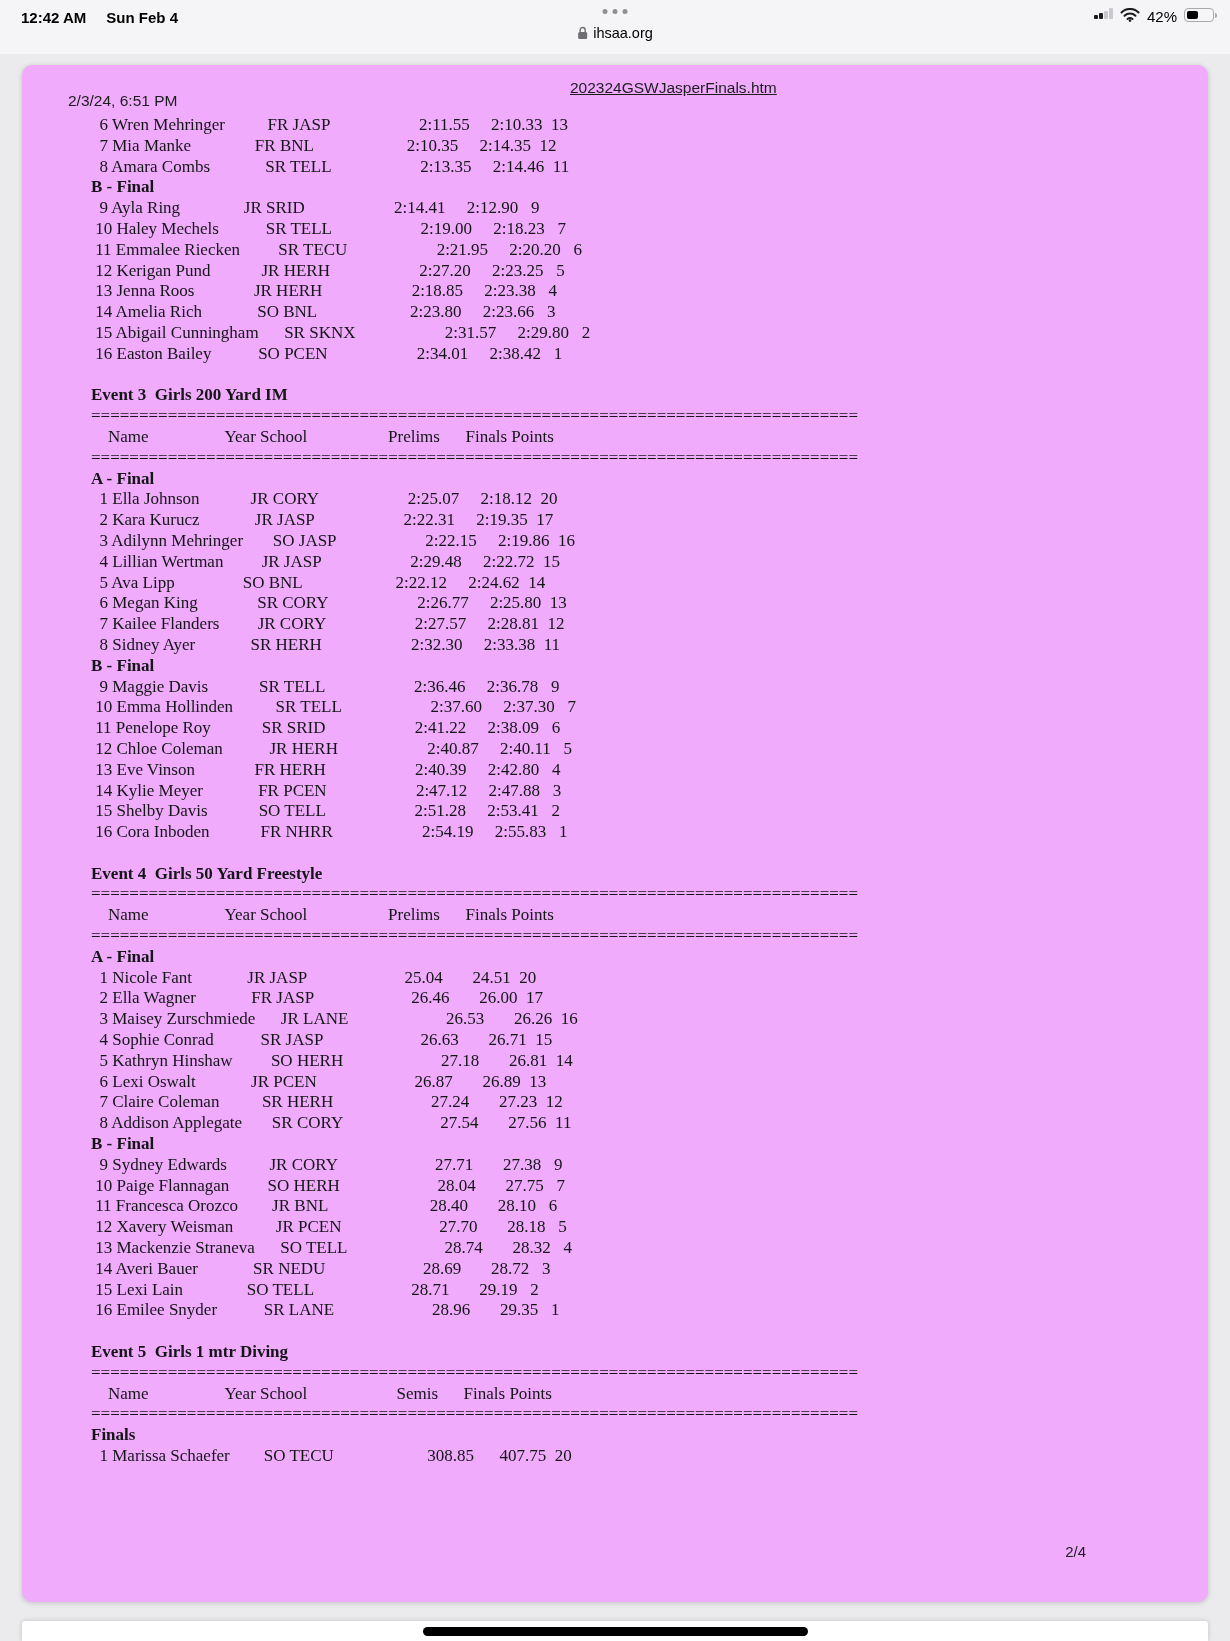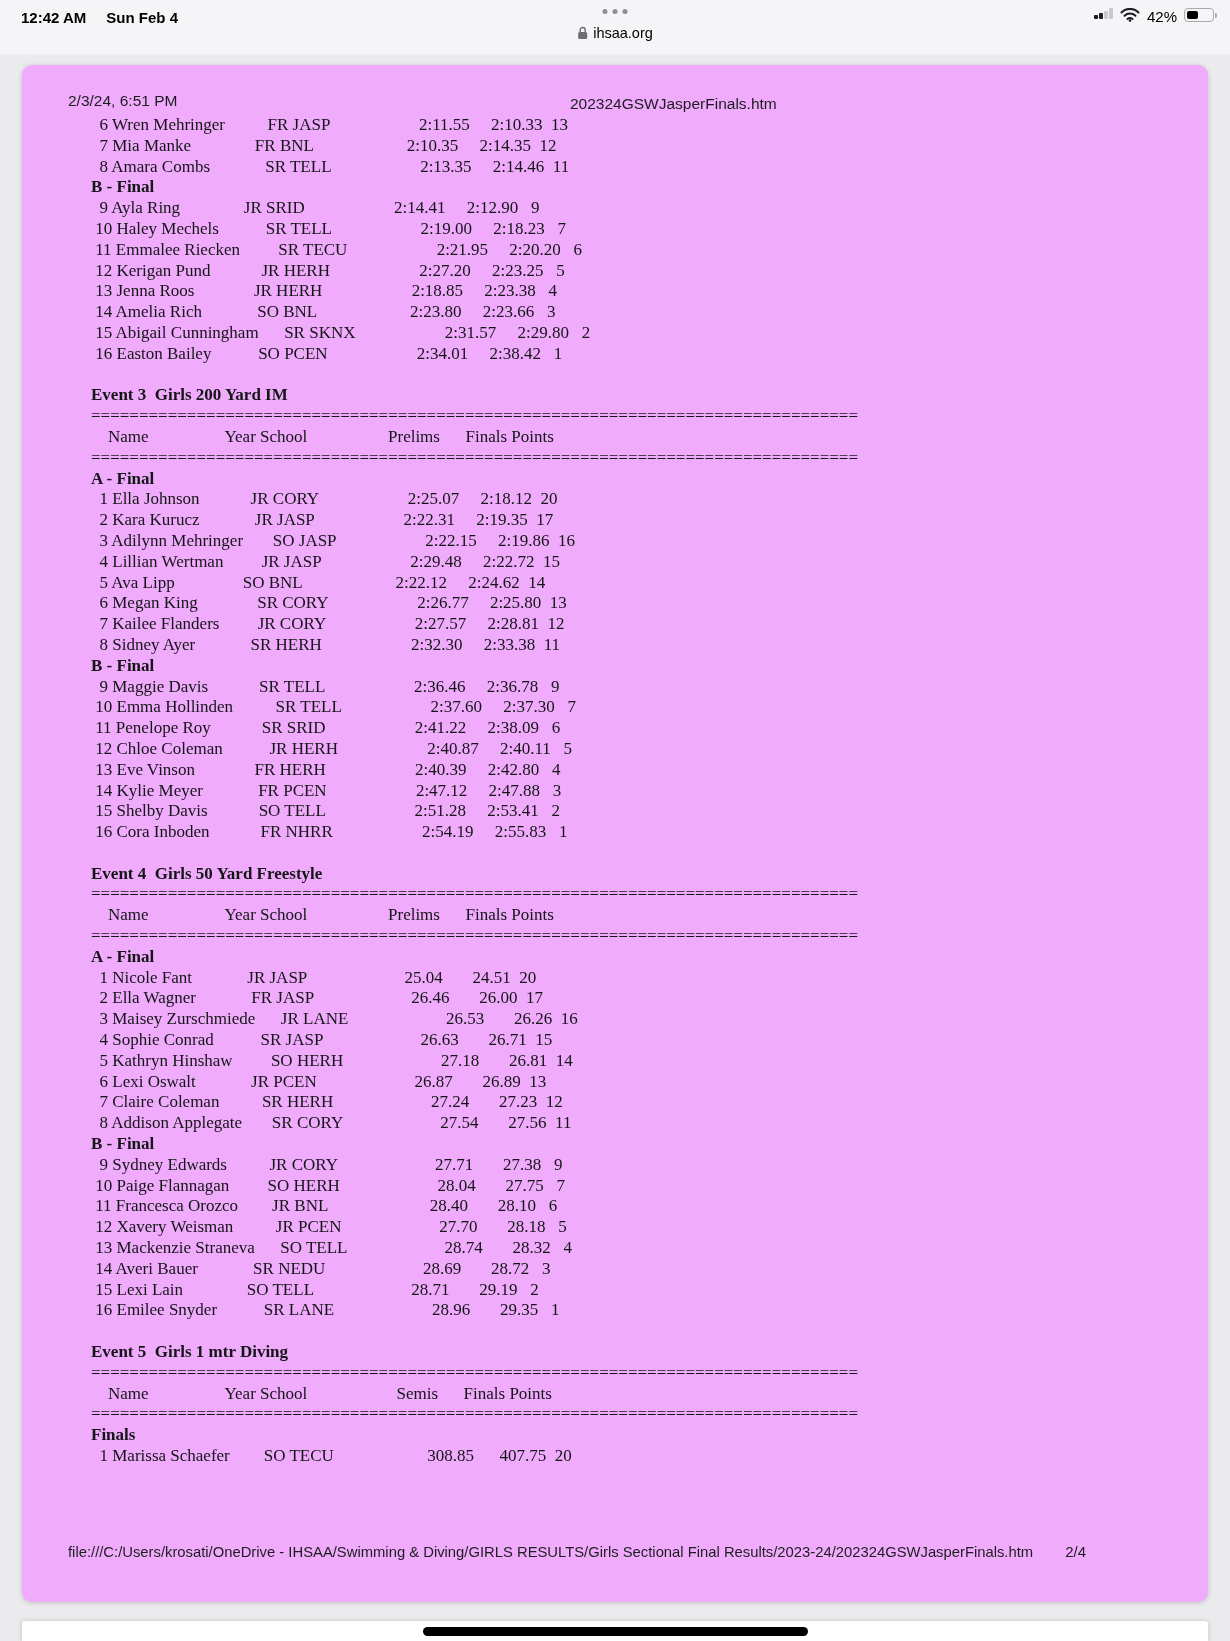--- a/index.html
+++ b/index.html
@@ -40,21 +40,21 @@
   .page-next {
     position:absolute; left:22px; top:1621px; width:1186px; height:20px;
     background:#fff; border-radius:3px 3px 0 0;
     box-shadow:0 0 5px rgba(0,0,0,0.18);
   }
   .home-indicator {
     position:absolute; left:423px; top:1627px; width:385px; height:9px;
     background:#000; border-radius:5px; cursor:pointer;
   }
   .doc-header-left { position:absolute; top:27px; left:46px; font-size:15.5px; color:#1d1d1f; }
-  .doc-header-center { position:absolute; top:30px; left:548px; font-size:15.5px; color:#1d1d1f; }
+  .doc-header-center { position:absolute; top:14px; left:548px; font-size:15.5px; color:#1d1d1f;text-decoration:underline; }
   .results-pre {
     position:absolute; top:50px; left:69px;
     font-family:Liberation Serif, serif;
     font-size:17px; line-height:20.8px;
     white-space:pre; color:#151517;
   }
   .results-pre .b { font-weight:bold; }
   .doc-footer { position:absolute; top:1478px; left:46px; width:1096px; display:flex; align-items:baseline; }
   .doc-footer .path { font-size:14.8px; color:#1d1d1f; white-space:nowrap; flex:1; }
   .doc-footer .pg { font-size:15px; color:#1d1d1f; margin-left:auto; padding-right:78px; }
@@ -163,19 +163,18 @@
 <span> 16 Emilee Snyder           SR LANE                       28.96       29.35   1</span>
 <span></span>
 <span class="b">Event 5  Girls 1 mtr Diving</span>
 <span>================================================================================</span>
 <span>    Name                  Year School                     Semis      Finals Points</span>
 <span>================================================================================</span>
 <span class="b">Finals</span>
 <span>  1 Marissa Schaefer        SO TECU                      308.85      407.75  20</span>
 </pre>
   <div class="doc-footer">
-    <span class="path">file:///C:/Users/krosati/OneDrive - IHSAA/Swimming &amp; Diving/GIRLS RESULTS/Girls Sectional Final Results/2023-24/202324GSWJasperFinals.htm</span>
     <span class="pg">2/4</span>
   </div>
 </div>
 
 <div class="page-next"></div>
 <div class="home-indicator"></div>
 
 </body></html>

